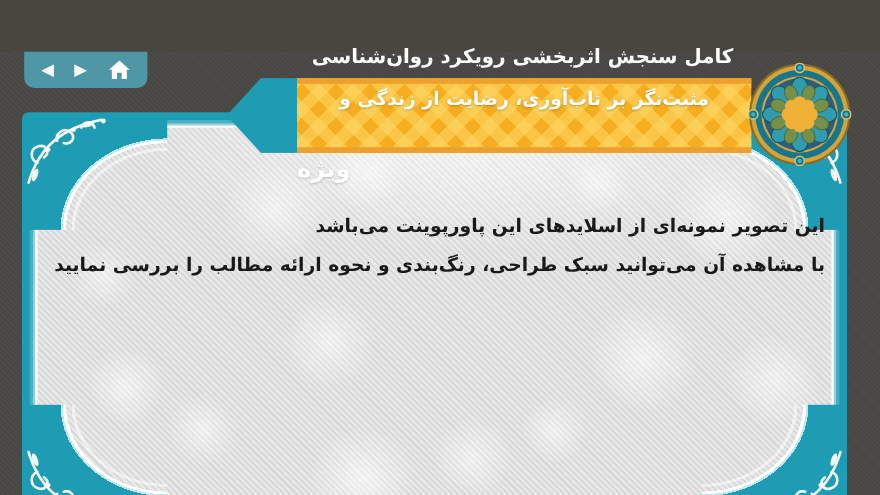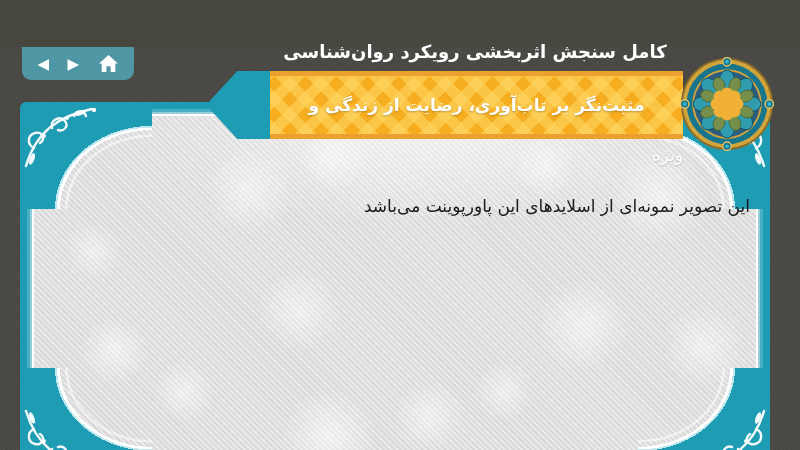--- a/index.html
+++ b/index.html
@@ -83,47 +83,47 @@
     color:#fff;font-weight:bold;font-size:18px;line-height:26px;
     text-align:center;direction:rtl;white-space:nowrap;
   }
   .banner{
     position:absolute;left:270px;top:24px;width:413px;height:68px;z-index:5;
     box-sizing:border-box;border-top:5px solid #eca030;border-bottom:5px solid #eca030;
     background:
       repeating-linear-gradient(45deg,  rgba(255,216,102,0.55) 0 11px, rgba(255,216,102,0) 11px 22px),
       repeating-linear-gradient(-45deg, rgba(255,216,102,0.55) 0 11px, rgba(255,216,102,0) 11px 22px),
       #f6ae20;
-    display:flex;flex-direction:column;justify-content:center;
+    display:flex;flex-direction:row;justify-content:center;
   }
   .banner-line{
     color:#fff;font-weight:bold;font-size:17px;line-height:28px;
     text-align:center;direction:rtl;white-space:nowrap;
     text-shadow:0 1px 2px rgba(0,0,0,0.25);
   }
   .banner-arrow{
     position:absolute;left:206px;top:24px;width:65px;height:68px;z-index:5;
     background:#1d9cb3;
     clip-path:polygon(100% 0, 100% 100%, 48% 100%, 0 50%, 48% 0);
   }
   .banner-overflow{
     position:absolute;left:270px;top:94px;width:413px;z-index:5;
-    color:#fff;font-weight:normal;font-size:17px;line-height:28px;
-    text-align:right;direction:rtl;
+    color:#fff;font-weight:bold;font-size:22px;line-height:28px;
+    text-align:left;direction:rtl;
     text-shadow:0 1px 2px rgba(0,0,0,0.2);
   }
 
   
   .mandala{position:absolute;left:680px;top:10px;width:94px;height:94px;z-index:7;}
 
   
   .body-text{
     position:absolute;right:50px;top:142px;width:690px;z-index:4;
     direction:rtl;text-align:right;
-    color:#191919;font-weight:normal;font-size:17px;line-height:35px;
+    color:#191919;font-weight:bold;font-size:17px;line-height:35px;
   }
   .body-line{white-space:nowrap;}
 </style>
 </head>
 <body>
 
 <div class="stage">
 
   <div class="frame"></div>
   <div class="content"></div>
@@ -267,20 +267,21 @@
         </g>
       <g transform="rotate(270 50 50)">
           <circle cx="50" cy="5" r="4.5" fill="#17758c" stroke="#e3c06a" stroke-width="1.5"></circle>
           <circle cx="50" cy="5" r="2" fill="#35b6c9"></circle>
         </g>
     </g>
   </svg>
 
   <div class="body-text">
     <div class="body-line">این تصویر نمونه‌ای از اسلایدهای این پاورپوینت می‌باشد</div>
+    <div class="body-line">با مشاهده آن می‌توانید سبک طراحی، رنگ‌بندی و نحوه ارائه مطالب را بررسی نمایید</div>
   </div>
 
   <div class="navbar">
     <button class="nav-btn">
       <span>◀</span>
     </button>
     <button class="nav-btn">
       <span>▶</span>
     </button>
     <button class="nav-btn">

